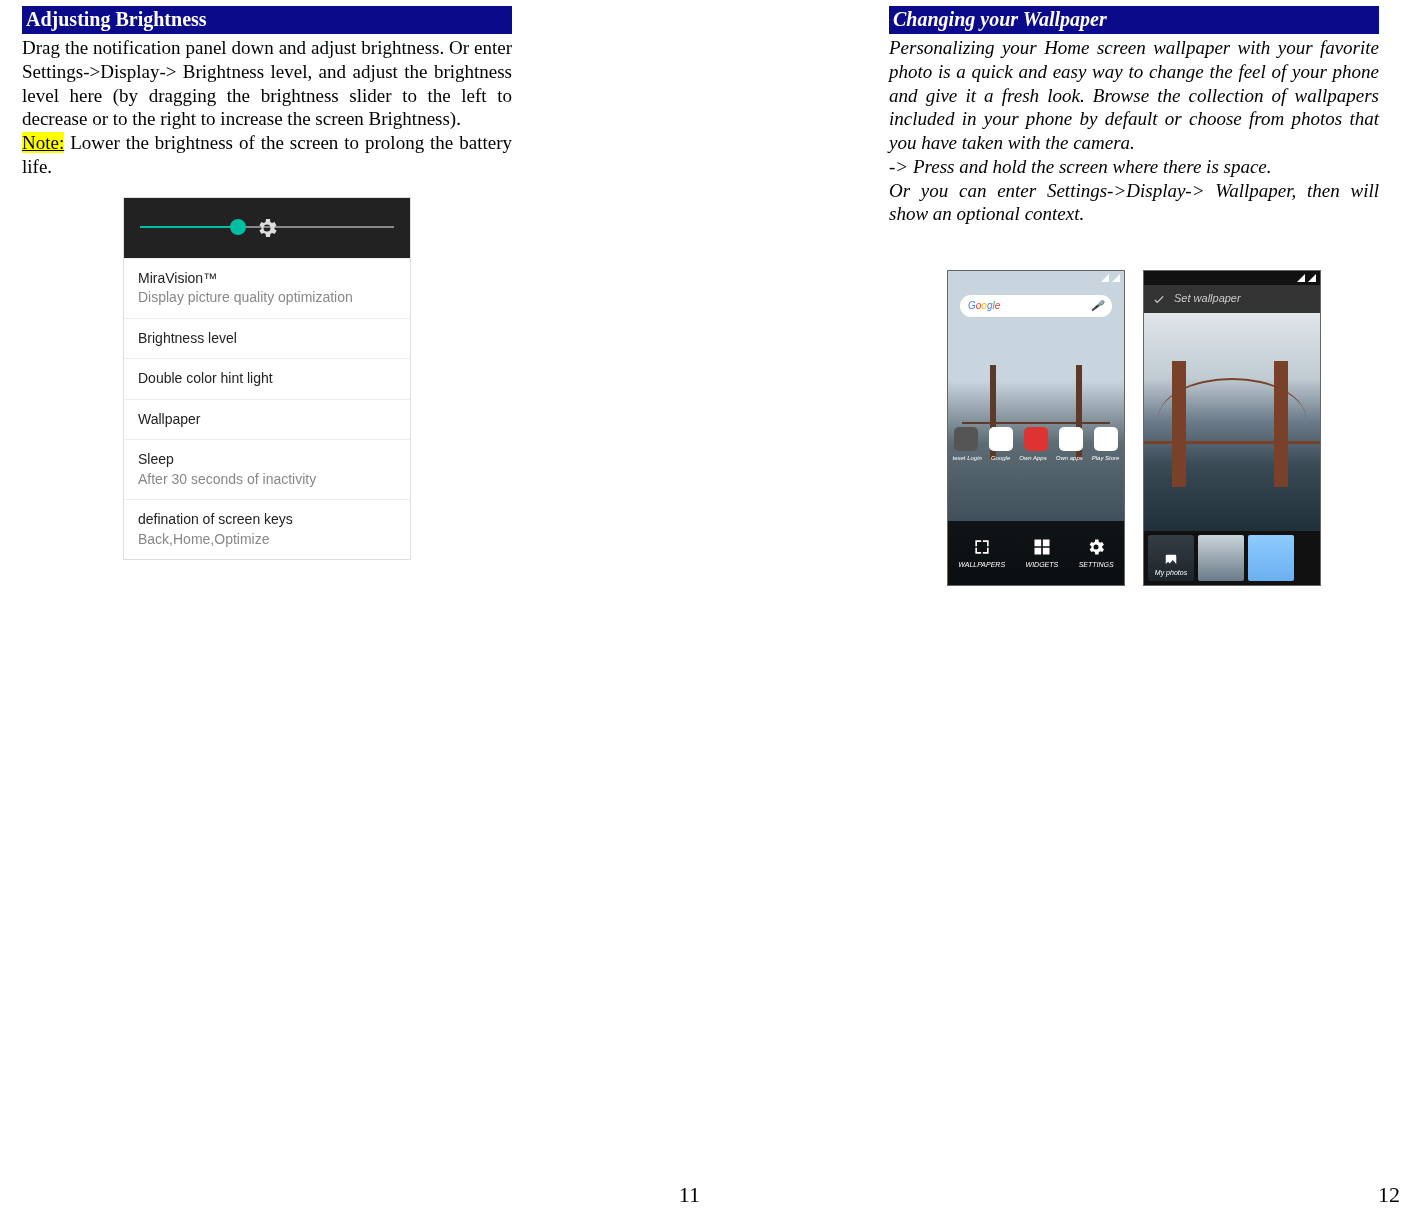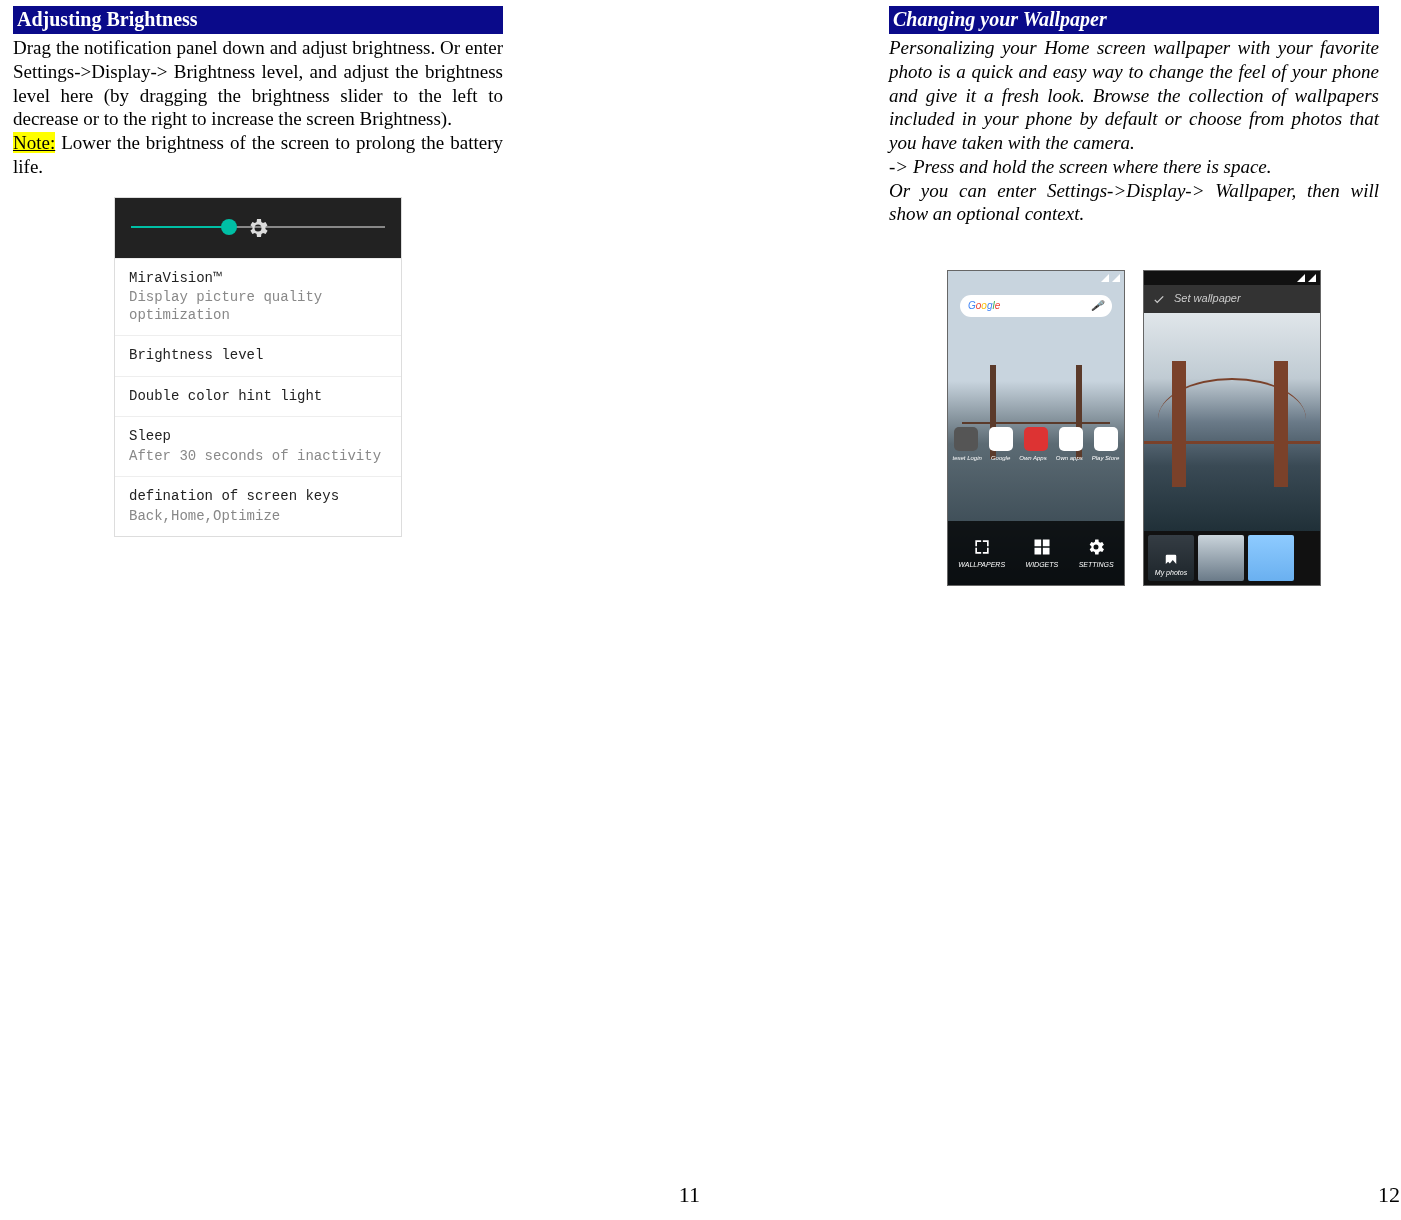--- a/index.html
+++ b/index.html
@@ -12,21 +12,21 @@
     width: 1401px;
     height: 1220px;
     position: relative;
   }
   .page {
     position: absolute;
     top: 0;
     width: 490px;
     padding-top: 6px;
   }
-  .page-left { left: 13px; }
+  .page-left { left: 22px; }
   .page-right { right: 22px; font-style: italic; }
   .section-header {
     background: #0a0a8a;
     color: #fff;
     font-weight: bold;
     padding: 1px 4px 2px 4px;
     margin-bottom: 2px;
     font-size: 20px;
   }
   .body-text {
@@ -45,21 +45,21 @@
   }
   .pn-left { left: 0; width: 700px; }
   .pn-right { left: 700px; width: 700px; }
 
   
   .phone1 {
     width: 288px;
     margin: 18px auto 0 auto;
     border: 1px solid #ddd;
     background: #22c55e;
-    font-family: Liberation Mono, monospace;
+    font-family: Liberation Sans, sans-serif;
   }
   .phone1-top {
     background: #222;
     height: 60px;
     position: relative;
   }
   .phone1-slider-track {
     position: absolute;
     left: 16px; right: 16px; top: 28px;
     height: 2px;
@@ -189,20 +189,23 @@
       <div class="title">MiraVision™</div>
       <div class="sub">Display picture quality optimization</div>
     </div>
     <div class="phone1-row">
       <div class="title">Brightness level</div>
     </div>
     <div class="phone1-row">
       <div class="title">Double color hint light</div>
     </div>
     <div class="phone1-row">
+      <div class="title">Wallpaper</div>
+    </div>
+    <div class="phone1-row">
       <div class="title">Sleep</div>
       <div class="sub">After 30 seconds of inactivity</div>
     </div>
     <div class="phone1-row">
       <div class="title">defination of screen keys</div>
       <div class="sub">Back,Home,Optimize</div>
     </div>
   </div>
 </div>
 

